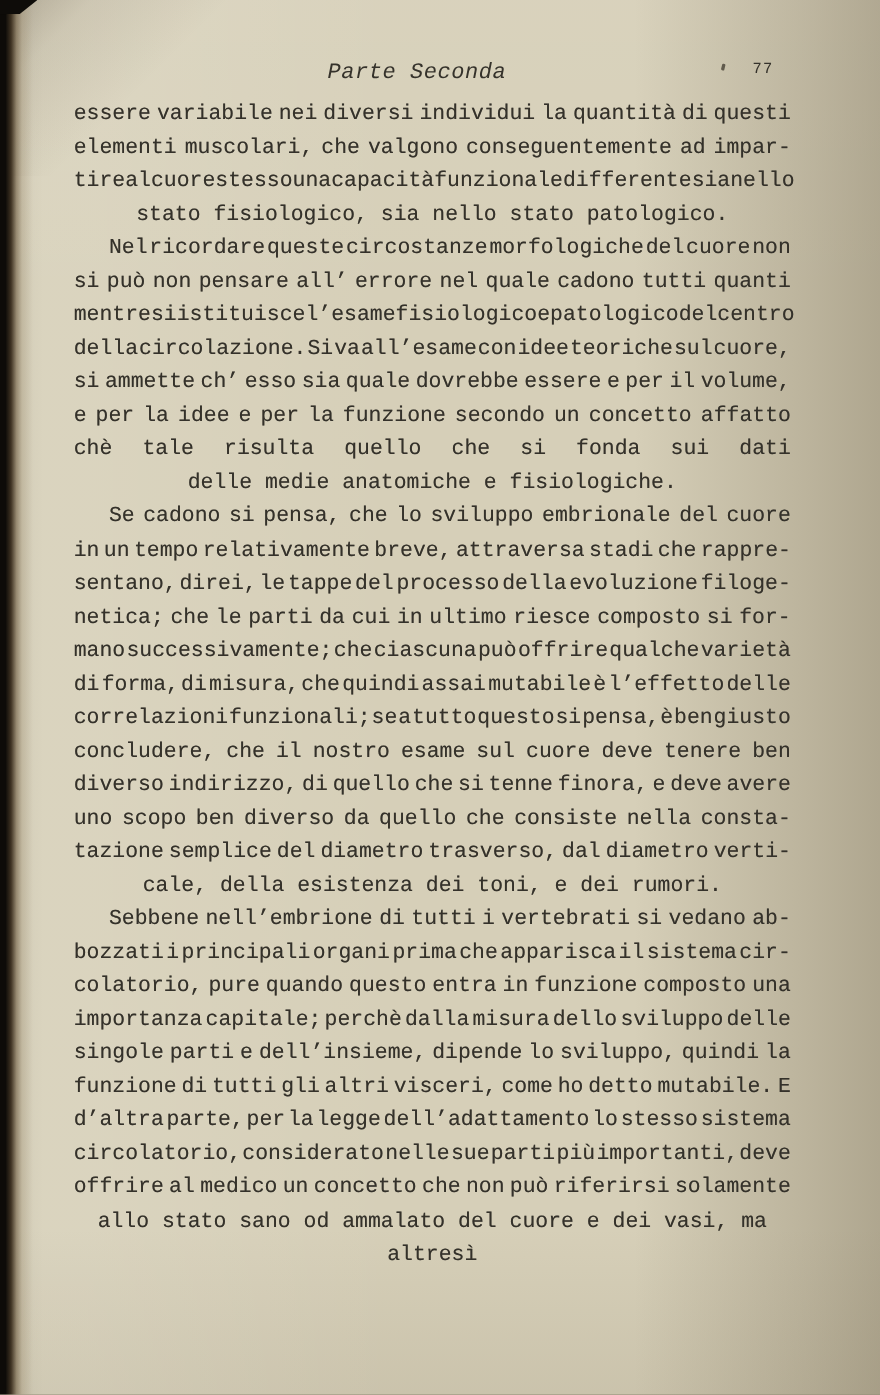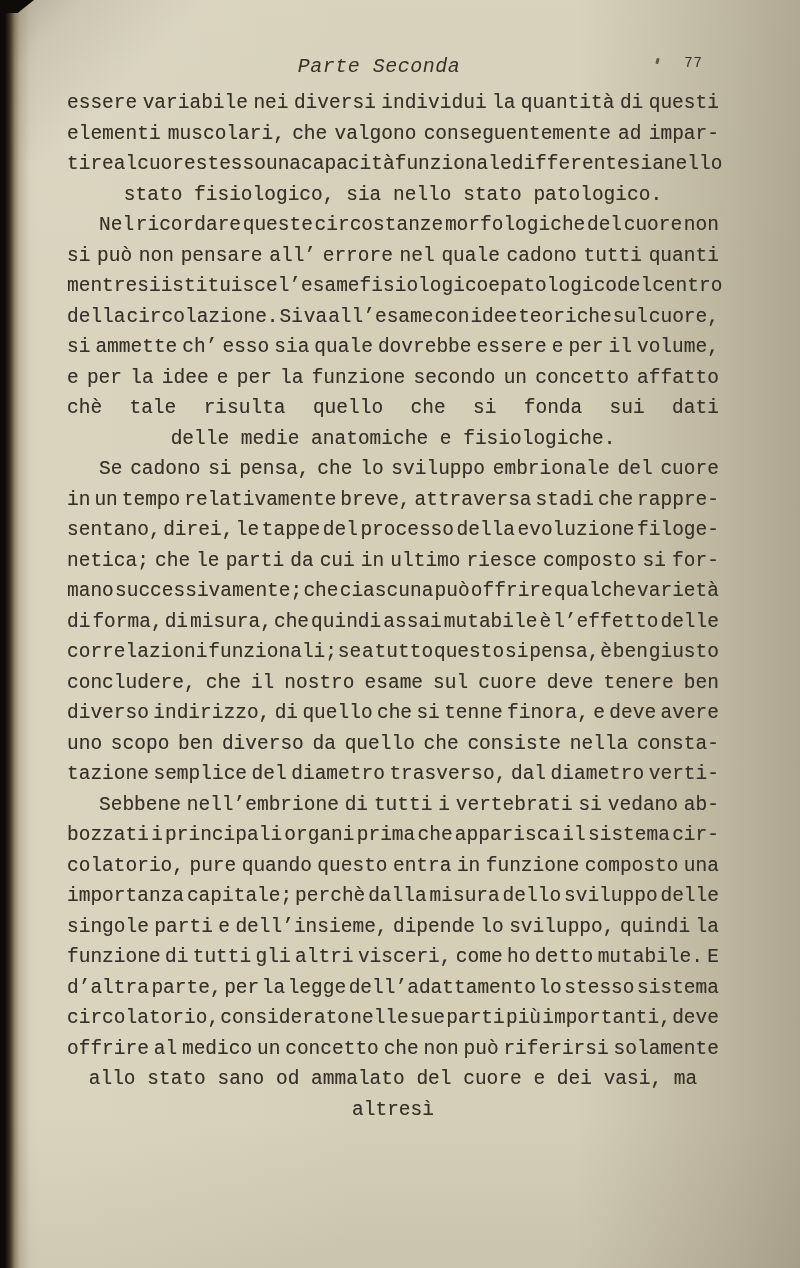--- a/index.html
+++ b/index.html
@@ -354,20 +354,21 @@
       <div class="line">
         <span>tazione</span>
         <span>semplice</span>
         <span>del</span>
         <span>diametro</span>
         <span>trasverso,</span>
         <span>dal</span>
         <span>diametro</span>
         <span>verti-</span>
       </div>
+      <div class="line end">cale, della esistenza dei toni, e dei rumori.</div>
       <div class="line indent">
         <span>Sebbene</span>
         <span>nell’embrione</span>
         <span>di</span>
         <span>tutti</span>
         <span>i</span>
         <span>vertebrati</span>
         <span>si</span>
         <span>vedano</span>
         <span>ab-</span>

